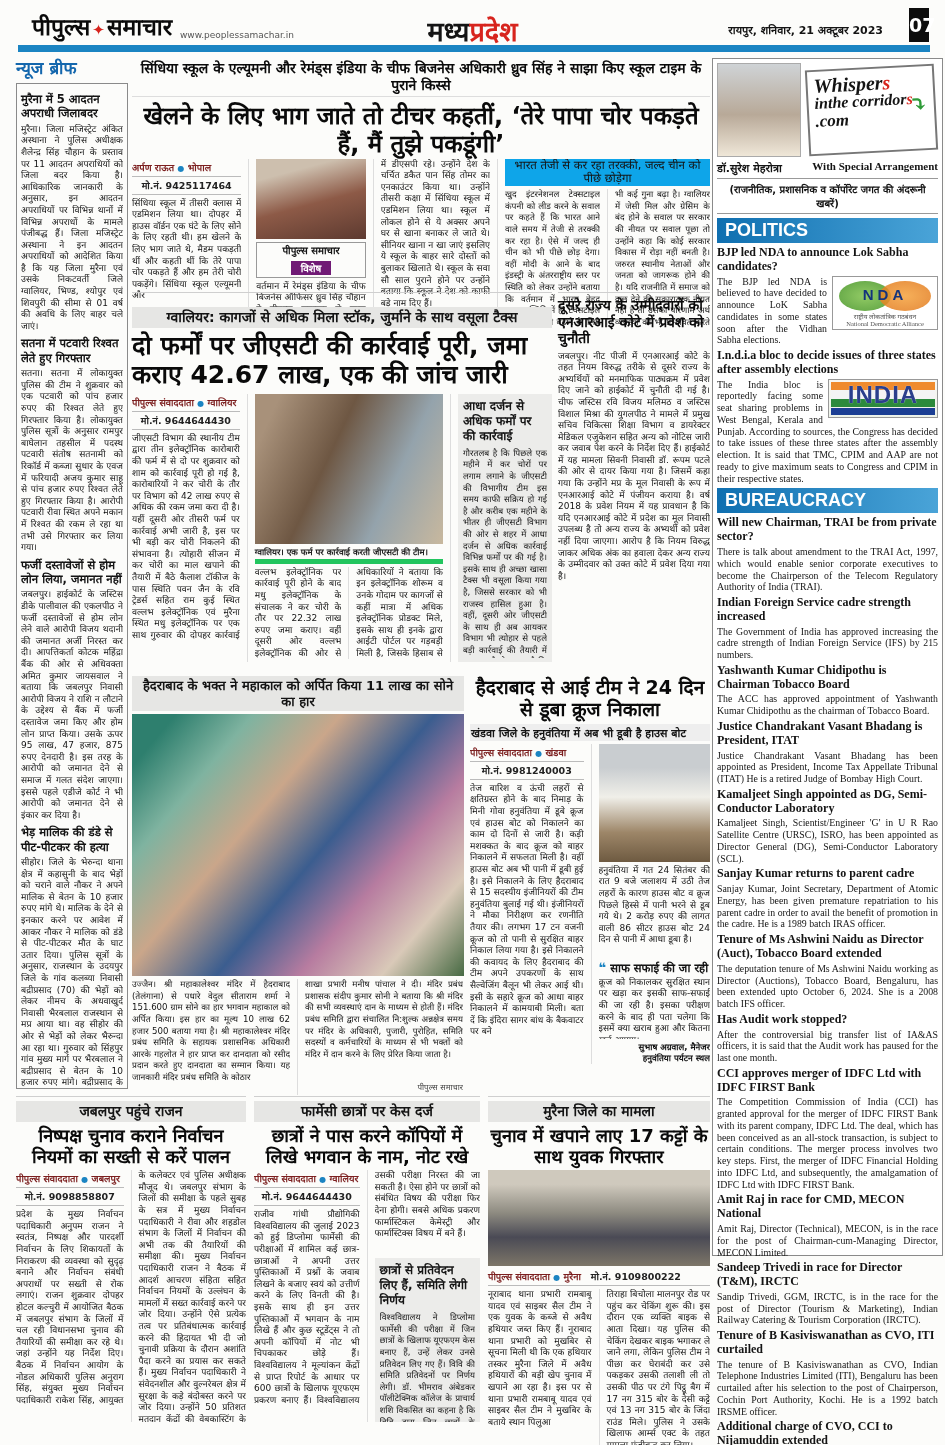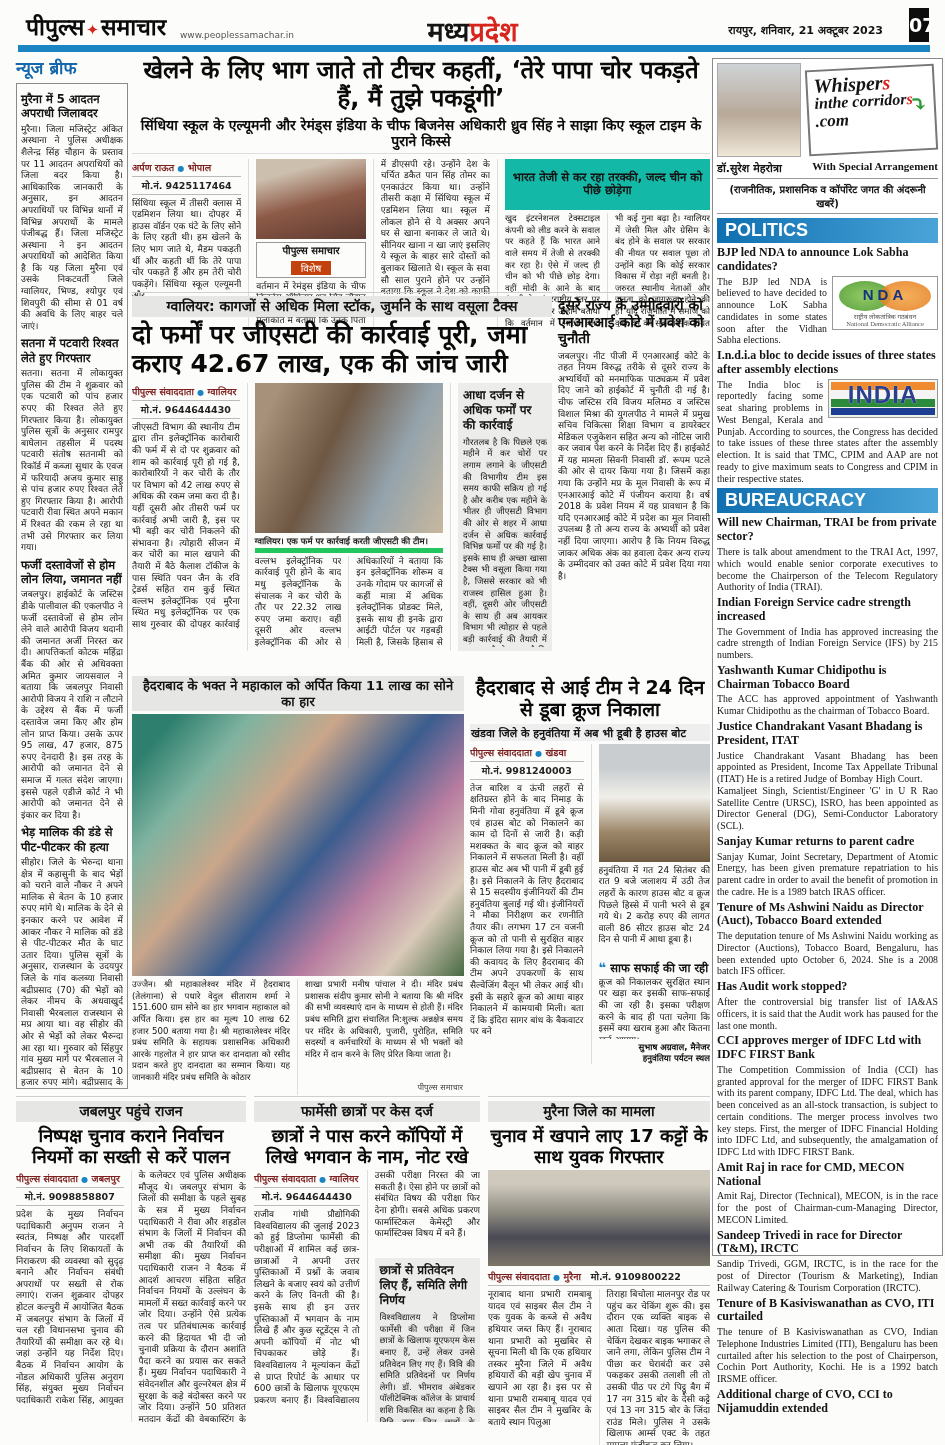--- a/index.html
+++ b/index.html
@@ -1,20 +1,20 @@
 <!DOCTYPE html>
 <html><head>
 <meta charset="utf-8">
 <style>
   html,body{margin:0;padding:0;background:#e9e9e9;}
   .page{position:relative;width:945px;height:1445px;background:#fcfcfa;overflow:hidden;
         font-family:"DejaVu Sans",sans-serif;color:#141414;}
   .abs{position:absolute;}
   
-  .m-logo{position:absolute;left:26px;top:10px;font-size:23px;font-weight:bold;color:#0a0a0a;letter-spacing:0;}
+  .m-logo{position:absolute;left:32px;top:10px;font-size:23px;font-weight:bold;color:#0a0a0a;letter-spacing:0;}
   .m-logo .diamond{color:#d7241d;font-size:15px;margin:0 2px;}
   .m-site{position:absolute;left:180px;top:30px;font-size:9px;color:#555;}
   .m-edition{position:absolute;left:0;right:0;top:12px;text-align:center;font-size:27px;font-weight:bold;}
   .m-edition .ed-r{color:#d7241d;}
   .m-date{position:absolute;right:62px;top:22px;font-size:11px;font-weight:bold;}
   .m-pageno{position:absolute;right:16px;top:8px;width:20px;height:34px;background:#0d0d0d;color:#fff;
             font-size:19px;font-weight:bold;text-align:center;line-height:34px;}
   .m-bar{position:absolute;left:18px;top:45px;width:912px;height:7px;background:#1b84c2;}
   
   .kicker{background:#e6e6e4;font-weight:bold;text-align:center;padding:2px 4px;font-size:14px;line-height:1.2;}
@@ -34,24 +34,24 @@
   #brief{left:16px;top:56px;width:112px;height:1034px;}
   #brief .title{color:#1467ad;font-weight:bold;font-size:17px;margin-bottom:4px;}
   #brief .box{border:1px solid #8a8a8a;padding:4px;height:996px;overflow:hidden;}
   .brief-h{font-weight:bold;font-size:11.5px;line-height:1.25;margin:4px 0 3px;}
   
   #lead{left:132px;top:56px;width:578px;height:232px;}
   #lead .h1{font-size:24px;text-align:center;}
   #lead .h2{font-size:14px;text-align:center;margin:4px 0 5px;border-bottom:1px solid #ddd;padding-bottom:3px;}
   .badge{border:1px solid #999;text-align:center;margin:3px 0;}
   .badge .b1{font-weight:bold;font-size:10px;}
-  .badge .b2{background:#c2410c;color:#fff;font-weight:normal;font-size:10px;padding:0 10px;display:inline-block;margin:2px 0;}
-  .hi-head{background:#14b8a6;font-weight:bold;font-size:11.5px;text-align:center;padding:12px 3px;margin-bottom:3px;line-height:1.2;}
-  
-  #gst{left:132px;top:292px;width:420px;height:380px;border-top:1px solid #cfcfcf;padding-top:3px;}
+  .badge .b2{background:#701a75;color:#fff;font-weight:bold;font-size:10px;padding:0 10px;display:inline-block;margin:2px 0;}
+  .hi-head{background:#0ea5e9;font-weight:normal;font-size:11.5px;text-align:center;padding:0 3px;margin-bottom:3px;line-height:1.2;}
+  
+  #gst{left:132px;top:292px;width:420px;height:380px;border-top:1px solid #cfcfcf;padding-top:14px;}
   #gst .h1{font-size:25px;margin:3px 0 4px;}
   
   #nri{left:558px;top:292px;width:152px;height:380px;border-top:1px solid #cfcfcf;padding-top:4px;}
   #nri .h1{font-size:14px;margin-bottom:4px;}
   
   #mahakal{left:132px;top:676px;width:332px;height:414px;}
   
   #cruise{left:470px;top:676px;width:240px;height:414px;}
   #cruise .h1{font-size:19px;text-align:center;}
   #cruise .h2{font-size:11px;font-weight:bold;text-align:left;background:#eee;margin:3px 0;padding:1px;}
@@ -132,22 +132,22 @@
         <div class="hbody">जबलपुर। हाईकोर्ट के जस्टिस डीके पालीवाल की एकलपीठ ने फर्जी दस्तावेजों से होम लोन लेने वाले आरोपी विजय थदानी की जमानत अर्जी निरस्त कर दी। आपत्तिकर्ता कोटक महिंद्रा बैंक की ओर से अधिवक्ता अमित कुमार जायसवाल ने बताया कि जबलपुर निवासी आरोपी विजय ने राशि न लौटाने के उद्देश्य से बैंक में फर्जी दस्तावेज जमा किए और होम लोन प्राप्त किया। उसके ऊपर 95 लाख, 47 हजार, 875 रुपए देनदारी है। इस तरह के आरोपी को जमानत देने से समाज में गलत संदेश जाएगा। इससे पहले एडीजे कोर्ट ने भी आरोपी को जमानत देने से इंकार कर दिया है।</div>
       </div>
       <div>
         <div class="brief-h">भेड़ मालिक की डंडे से पीट-पीटकर की हत्या</div>
         <div class="hbody">सीहोर। जिले के भेरुन्दा थाना क्षेत्र में कहासुनी के बाद भेड़ों को चराने वाले नौकर ने अपने मालिक से बेतन के 10 हजार रुपए मांगे थे। मालिक के देने से इनकार करने पर आवेश में आकर नौकर ने मालिक को डंडे से पीट-पीटकर मौत के घाट उतार दिया। पुलिस सूत्रों के अनुसार, राजस्थान के उदयपुर जिले के गांव कलब्या निवासी बद्रीप्रसाद (70) की भेड़ों को लेकर नीमच के अधवाखुर्द निवासी भैरबलाल राजस्थान से मप्र आया था। वह सीहोर की ओर से भेड़ों को लेकर भैरुन्दा आ रहा था। गुरुवार को सिंहपुर गांव मुख्य मार्ग पर भैरबलाल ने बद्रीप्रसाद से बेतन के 10 हजार रुपए मांगे। बद्रीप्रसाद के इनकार से वह भड़क गया और उस पर डंडों से कई वार किए जिससे बद्रीप्रसाद की मौत हो गई।</div>
       </div>
     </div>
   </aside>
 
   <article id="lead" class="abs">
+    <div class="hl h2">सिंधिया स्कूल के एल्यूमनी और रेमंड्स इंडिया के चीफ बिजनेस अधिकारी ध्रुव सिंह ने साझा किए स्कूल टाइम के पुराने किस्से</div>
     <div class="hl h1">खेलने के लिए भाग जाते तो टीचर कहतीं, ‘तेरे पापा चोर पकड़ते हैं, मैं तुझे पकडूंगी’</div>
-    <div class="hl h2">सिंधिया स्कूल के एल्यूमनी और रेमंड्स इंडिया के चीफ बिजनेस अधिकारी ध्रुव सिंह ने साझा किए स्कूल टाइम के पुराने किस्से</div>
     <div class="cols" style="height:168px;">
       <div style="width:112px;">
         <div class="byline">
           <span>अर्पण राऊत</span>
           <span class="dot">●</span>
           <span>भोपाल</span>
         </div>
         <div class="phone">मो.नं. 9425117464</div>
         <div class="hbody" style="height:110px;">सिंधिया स्कूल में तीसरी क्लास में एडमिशन लिया था। दोपहर में हाउस वॉर्डन एक घंटे के लिए सोने के लिए रहती थी। हम खेलने के लिए भाग जाते थे, मैडम पकड़ती थीं और कहती थीं कि तेरे पापा चोर पकड़ते हैं और हम तेरी चोरी पकड़ेंगे। सिंधिया स्कूल एल्यूमनी और</div>
       </div>
@@ -360,20 +360,21 @@
     </div>
     <div>
       <div class="w-head">Yashwanth Kumar Chidipothu is Chairman Tobacco Board</div>
       <div class="w-body">The ACC has approved appointment of Yashwanth Kumar Chidipothu as the chairman of Tobacco Board.</div>
     </div>
     <div>
       <div class="w-head">Justice Chandrakant Vasant Bhadang is President, ITAT</div>
       <div class="w-body">Justice Chandrakant Vasant Bhadang has been appointed as President, Income Tax Appellate Tribunal (ITAT) He is a retired Judge of Bombay High Court.</div>
     </div>
     <div>
+      <div class="w-head">Kamaljeet Singh appointed as DG, Semi-Conductor Laboratory</div>
       <div class="w-body">Kamaljeet Singh, Scientist/Engineer 'G' in U R Rao Satellite Centre (URSC), ISRO, has been appointed as Director General (DG), Semi-Conductor Laboratory (SCL).</div>
     </div>
     <div>
       <div class="w-head">Sanjay Kumar returns to parent cadre</div>
       <div class="w-body">Sanjay Kumar, Joint Secretary, Department of Atomic Energy, has been given premature repatriation to his parent cadre in order to avail the benefit of promotion in the cadre. He is a 1989 batch IRAS officer.</div>
     </div>
     <div>
       <div class="w-head">Tenure of Ms Ashwini Naidu as Director (Auct), Tobacco Board extended</div>
       <div class="w-body">The deputation tenure of Ms Ashwini Naidu working as Director (Auctions), Tobacco Board, Bengaluru, has been extended upto October 6, 2024. She is a 2008 batch IFS officer.</div>
     </div>

